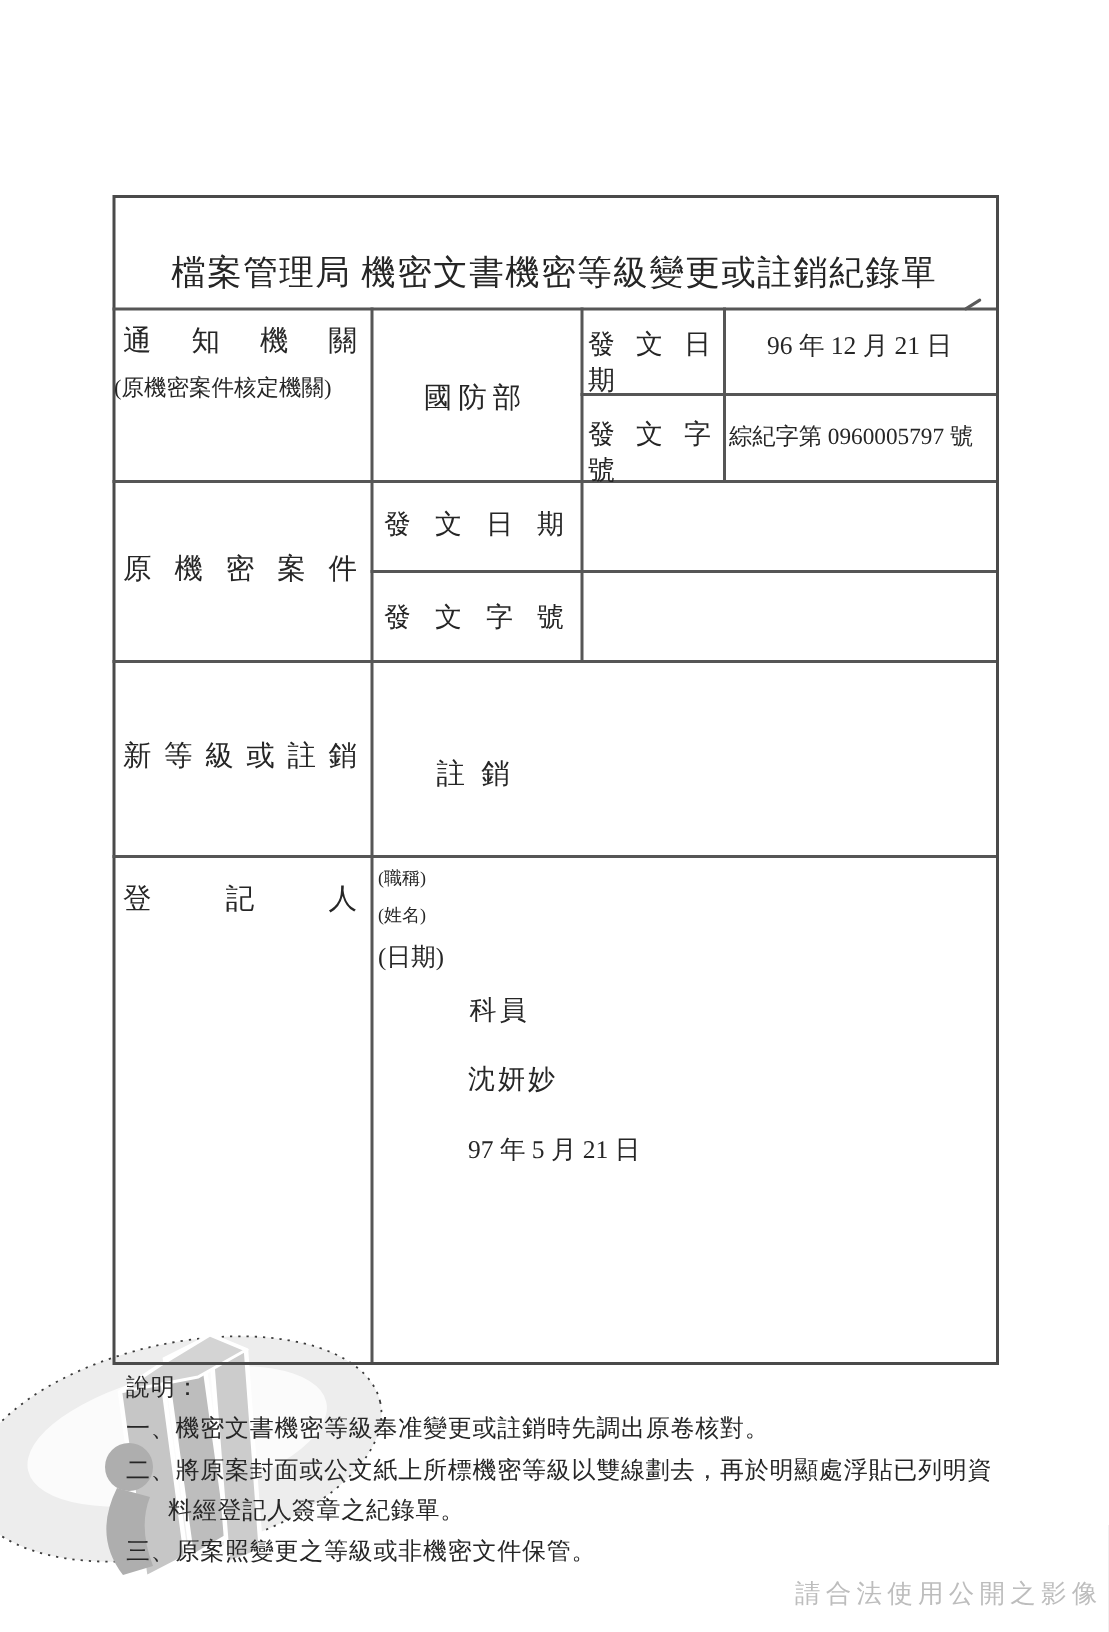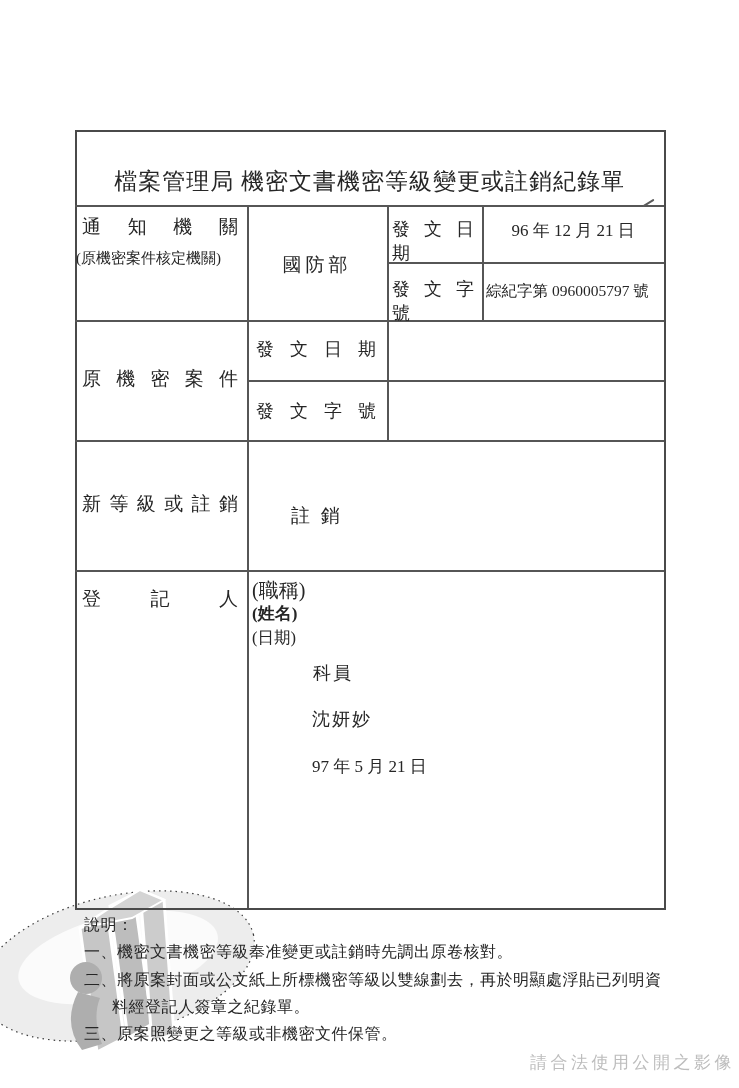--- a/index.html
+++ b/index.html
@@ -84,22 +84,22 @@
   <div class="txt spread" style="left:82px;top:366px;width:156px;font-size:19px;">原 機 密 案 件</div>
   <div class="txt spread" style="left:256px;top:337px;width:120px;font-size:18px;">發 文 日 期</div>
   <div class="txt" style="left:400px;top:340px;width:250px;font-size:17px;"></div>
   <div class="txt spread" style="left:256px;top:399px;width:120px;font-size:18px;">發 文 字 號</div>
   <div class="txt" style="left:400px;top:402px;width:250px;font-size:17px;"></div>
 
   <div class="txt spread" style="left:82px;top:491px;width:156px;font-size:19px;">新 等 級 或 註 銷</div>
   <div class="txt" style="left:272px;top:503px;font-size:19px;letter-spacing:3px;margin-left:19px;">註 銷</div>
 
   <div class="txt spread" style="left:82px;top:586px;width:156px;font-size:19px;">登 記 人</div>
-  <div class="txt" style="left:252px;top:577px;font-size:20px;">(職稱)</div>
-  <div class="txt" style="left:252px;top:602px;font-size:17px;font-weight:bold;">(姓名)</div>
+  <div class="txt" style="left:252px;top:577px;font-size:12px;">(職稱)</div>
+  <div class="txt" style="left:252px;top:602px;font-size:12px;">(姓名)</div>
   <div class="txt" style="left:252px;top:627px;font-size:16.5px;">(日期)</div>
   <div class="txt" style="left:313px;top:661px;font-size:18px;letter-spacing:2px;">科員</div>
   <div class="txt" style="left:312px;top:707px;font-size:18px;letter-spacing:2px;">沈妍妙</div>
   <div class="txt" style="left:312px;top:755px;font-size:17px;">97 年 5 月 21 日</div>
 
   <div class="txt notes-text" style="left:84px;top:915px;">說明：</div>
   <div class="txt notes-text" style="left:84px;top:942px;">一、機密文書機密等級奉准變更或註銷時先調出原卷核對。</div>
   <div class="txt notes-text" style="left:84px;top:970px;">二、將原案封面或公文紙上所標機密等級以雙線劃去，再於明顯處浮貼已列明資</div>
   <div class="txt notes-text" style="left:84px;top:1024px;">三、原案照變更之等級或非機密文件保管。</div>
   <div class="txt notes-text" style="left:112px;top:997px;">料經登記人簽章之紀錄單。</div>

